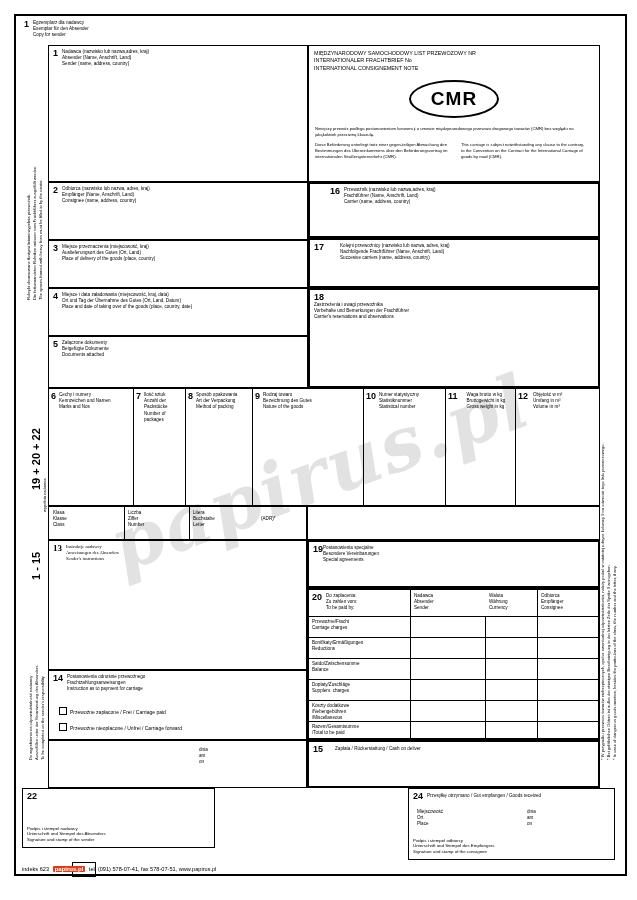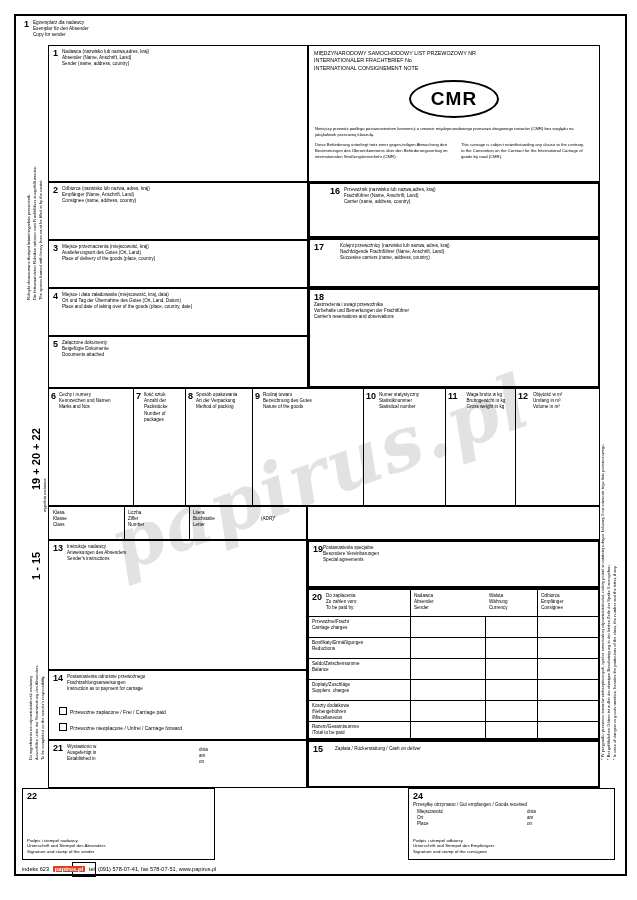--- a/index.html
+++ b/index.html
@@ -285,21 +285,21 @@
       <div class="lbl">Litera</div>
       <div class="lbl">Buchstabe</div>
       <div class="lbl">Letter</div>
     </div>
     <div class="abs lbl" style="left:212px;top:9px;">(ADR)*</div>
   </div>
 
   <div class="bx" style="left:307px;top:506px;width:293px;height:34px;"></div>
 
   <div class="bx" style="left:48px;top:540px;width:259px;height:130px;">
-    <div style="display:flex;padding:3px 4px;">
+    <div style="display:flex;padding:3px 4px;font-family:Liberation Serif, serif;">
       <div class="num" style="margin-right:4px;">13</div>
       <div>
         <div class="lbl">Instrukcje nadawcy</div>
         <div class="lbl">Anweisungen des Absenders</div>
         <div class="lbl">Sender's instructions</div>
       </div>
     </div>
   </div>
 
   <div class="bx thickbox" style="left:307px;top:540px;width:293px;height:48px;">
@@ -390,54 +390,46 @@
     </div>
     <div class="abs lbl2" style="left:10px;top:36px;">
       <span class="chk"></span><span>Przewoźne zapłacone / Frei / Carriage paid</span>
     </div>
     <div class="abs lbl2" style="left:10px;top:52px;">
       <span class="chk"></span><span>Przewoźne nieopłacone / Unfrei / Carriage forward</span>
     </div>
   </div>
 
   <div class="bx" style="left:48px;top:740px;width:259px;height:48px;">
-    <div style="display:flex;padding:3px 4px;">
-      <div class="num" style="margin-right:4px;">21</div>
-      <div>
-        <div class="lbl">Wystawiono w</div>
-        <div class="lbl">Ausgefertigt in</div>
-        <div class="lbl">Established in</div>
-      </div>
-    </div>
     <div class="abs" style="left:150px;top:6px;">
       <div class="lbl">dnia</div>
       <div class="lbl">am</div>
       <div class="lbl">on</div>
     </div>
   </div>
 
   <div class="bx thickbox" style="left:307px;top:740px;width:293px;height:48px;">
     <div style="display:flex;padding:3px 4px;">
       <div class="num" style="margin-right:12px;">15</div>
       <div class="lbl" style="padding-top:1px;">Zapłata / Rückerstattung / Cash on deliver</div>
     </div>
   </div>
 
-  <div class="bx" style="left:22px;top:788px;width:193px;height:72px;">
+  <div class="bx" style="left:22px;top:788px;width:193px;height:60px;">
     <div class="abs num" style="left:4px;top:3px;">22</div>
     <div class="abs" style="left:4px;bottom:4px;">
       <div class="sigline">Podpis i stempel nadawcy</div>
       <div class="sigline">Unterschrift und Stempel des Absenders</div>
       <div class="sigline">Signature and stamp of the sender</div>
     </div>
   </div>
 
 
   <div class="bx" style="left:408px;top:788px;width:207px;height:72px;">
-    <div class="abs" style="left:4px;top:3px;display:flex;flex-direction:column;">
+    <div class="abs" style="left:4px;top:3px;display:flex;">
       <div class="num" style="margin-right:4px;">24</div>
       <div class="lbl" style="padding-top:1px;">Przesyłkę otrzymano / Gut empfangen / Goods received</div>
     </div>
     <div class="abs" style="left:8px;top:20px;">
       <div class="lbl">Miejscowość</div>
       <div class="lbl">Ort</div>
       <div class="lbl">Place</div>
     </div>
     <div class="abs" style="left:118px;top:20px;">
       <div class="lbl">dnia</div>

